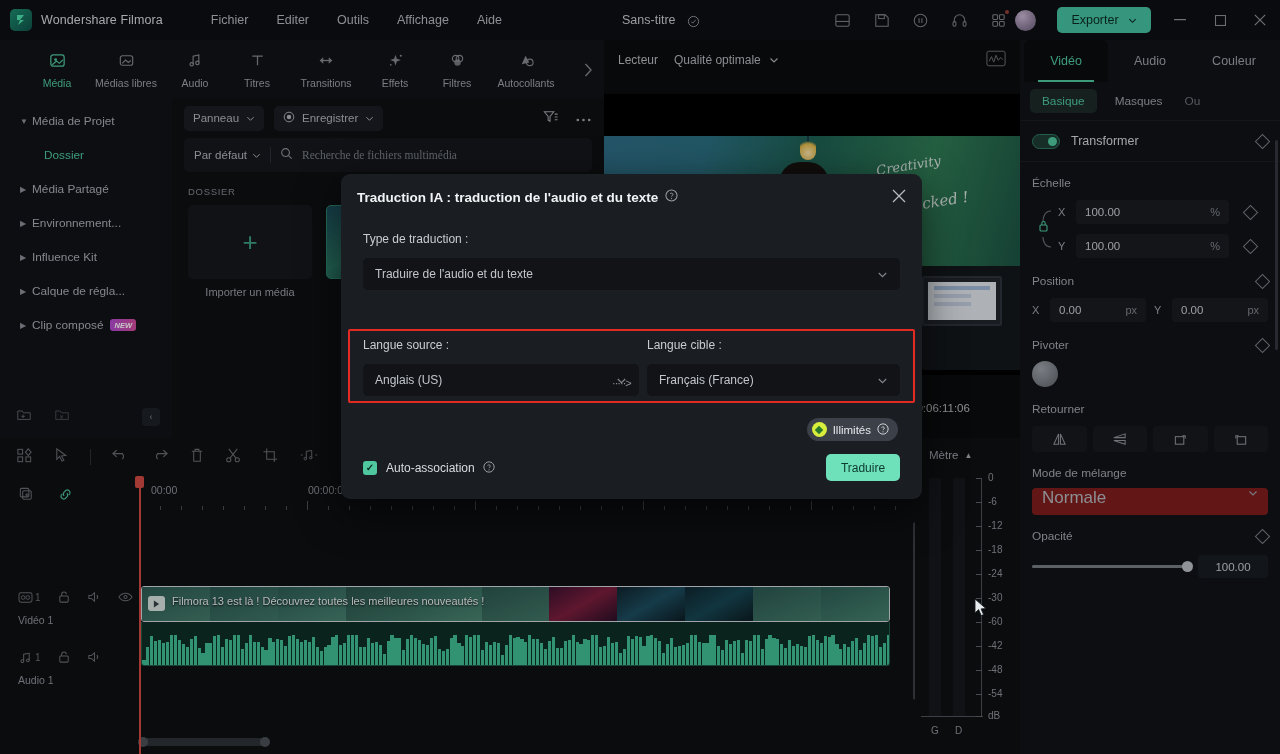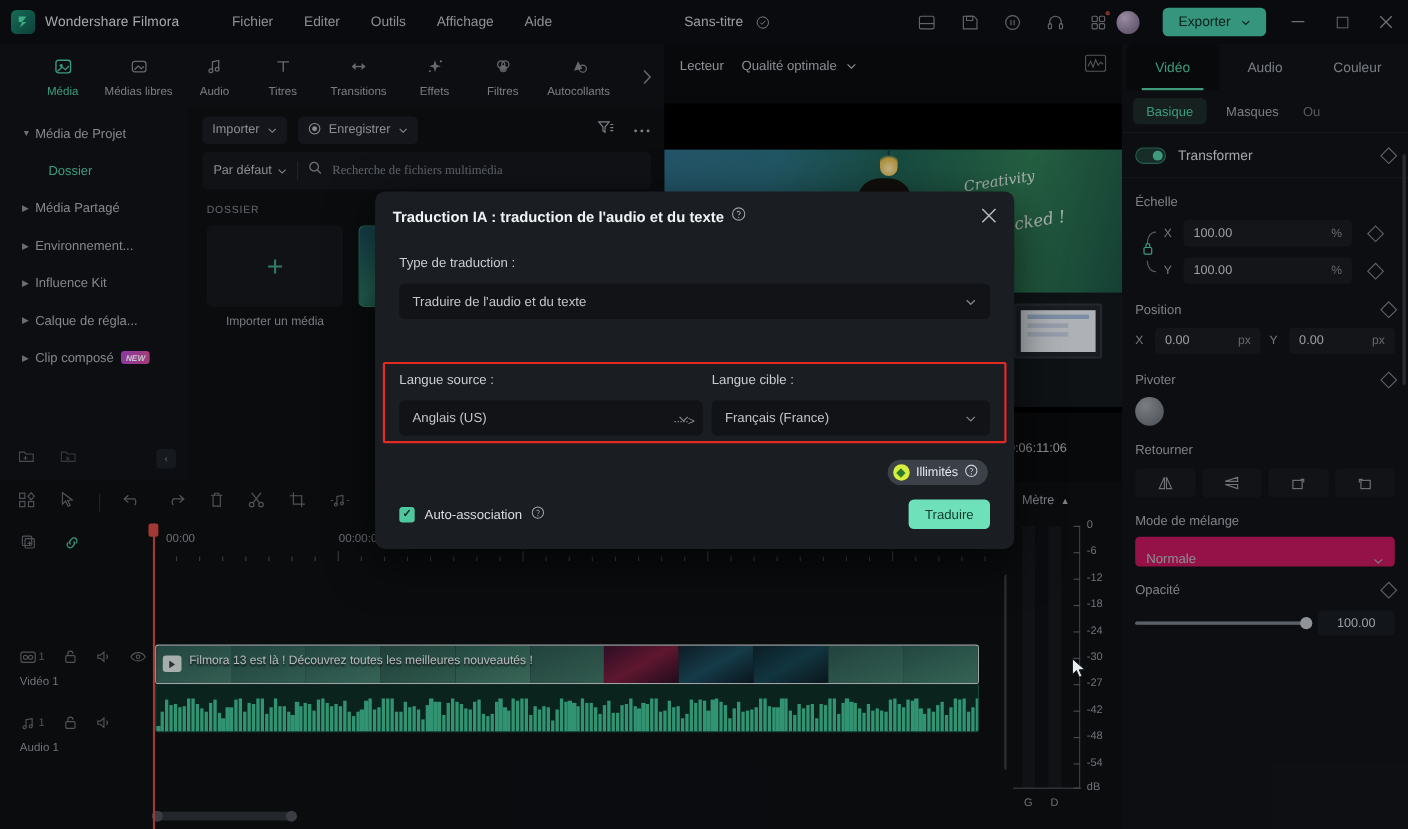--- a/index.html
+++ b/index.html
@@ -169,22 +169,22 @@
   .inp {
     flex: 1; height: 24px; background: #191c21; border-radius: 4px; display: flex; align-items: center;
     padding: 0 9px; font-size: 11.5px; color: #c8cbd0; cursor: text;
   }
   .unit { margin-left: auto; color: #80858c; font-size: 11px; }
   .link-col { width: 26px; display: flex; flex-direction: column; align-items: center; }
   .scale-block { display: flex; padding: 0 12px; gap: 0; align-items: center; }
   .flip-row { display: flex; gap: 6px; padding: 2px 12px 0 12px; }
   .flip-btn { flex: 1; height: 26px; background: #181b20; border-radius: 4px; display: flex;
               align-items: center; justify-content: center; cursor: pointer; opacity: .8; }
-  .sel-box { margin: 0 12px; height: 27px; background: #be185d; border-radius: 4px; display: flex;
-             align-items: flex-end; padding: 0 10px; font-size: 12px; color: #b4b8be; cursor: pointer; }
+  .sel-box { margin: 0 12px; height: 27px; background: #7f1d1d; border-radius: 4px; display: flex;
+             align-items: flex-start; padding: 0 10px; font-size: 17px; color: #b4b8be; cursor: pointer; }
   .slider-row { display: flex; align-items: center; padding: 4px 12px 0 12px; gap: 10px; }
   .track { flex: 1; height: 3px; background: #3a3f46; border-radius: 2px; position: relative; }
   .track .fill { position: absolute; left: 0; top: 0; height: 3px; width: 100%; background: #767c84; border-radius: 2px; }
   .knob { position: absolute; right: -5px; top: -4px; width: 11px; height: 11px; border-radius: 50%; background: #b9bdc3; cursor: pointer; }
   .num-box { width: 70px; height: 23px; background: #181b20; border-radius: 4px; font-size: 11.5px; color: #c8cbd0;
              display: flex; align-items: center; justify-content: center; }
   .dial { width: 26px; height: 26px; border-radius: 50%;
           background: radial-gradient(circle at 35% 30%, #9da2a9, #5e646b); cursor: pointer; }
   .bottom-btns { position: absolute; bottom: 18px; left: 12px; display: flex; gap: 10px; }
   .gbtn { height: 26px; padding: 0 12px; background: #1b1e24; border-radius: 4px; font-size: 11.5px;
@@ -497,21 +497,21 @@
             <path d="M6.8 9.5l3.4 3.4M10.2 9.5l-3.4 3.4" stroke="#72767d" stroke-width="1.1"></path>
           </svg>
       </span>
       <span class="collapse-btn">‹</span>
     </div>
   </div>
 
   <div class="browser">
     <div class="br-top">
       <div class="pill">
-        <span>Importer</span>
+        <span>Panneau</span>
         <svg width="9" height="9" viewBox="0 0 10 10">
             <path d="M1.5 3.5 L5 7 L8.5 3.5" fill="none" stroke="#b0b4ba" stroke-width="1.1"></path>
           </svg>
       </div>
       <div class="pill">
         <span>
           <svg width="12" height="12" viewBox="0 0 14 14">
               <circle cx="7" cy="7" r="5.6" fill="none" stroke="#b0b4ba" stroke-width="1.1"></circle>
               <circle cx="7" cy="7" r="2.6" fill="#b0b4ba"></circle>
             </svg>
@@ -1158,21 +1158,21 @@
       <div class="mlab" style="top:24px">-6</div>
       <div class="mtick" style="top:54px"></div>
       <div class="mlab" style="top:48px">-12</div>
       <div class="mtick" style="top:78px"></div>
       <div class="mlab" style="top:72px">-18</div>
       <div class="mtick" style="top:102px"></div>
       <div class="mlab" style="top:96px">-24</div>
       <div class="mtick" style="top:126px"></div>
       <div class="mlab" style="top:120px">-30</div>
       <div class="mtick" style="top:150px"></div>
-      <div class="mlab" style="top:144px">-27</div>
+      <div class="mlab" style="top:144px">-60</div>
       <div class="mtick" style="top:174px"></div>
       <div class="mlab" style="top:168px">-42</div>
       <div class="mtick" style="top:198px"></div>
       <div class="mlab" style="top:192px">-48</div>
       <div class="mtick" style="top:222px"></div>
       <div class="mlab" style="top:216px">-54</div>
       <div class="mtick" style="top:244px"></div>
       <div class="mlab" style="top:238px">dB</div>
 
       <div class="mchan" style="left:16px;bottom:-6px">G</div>

